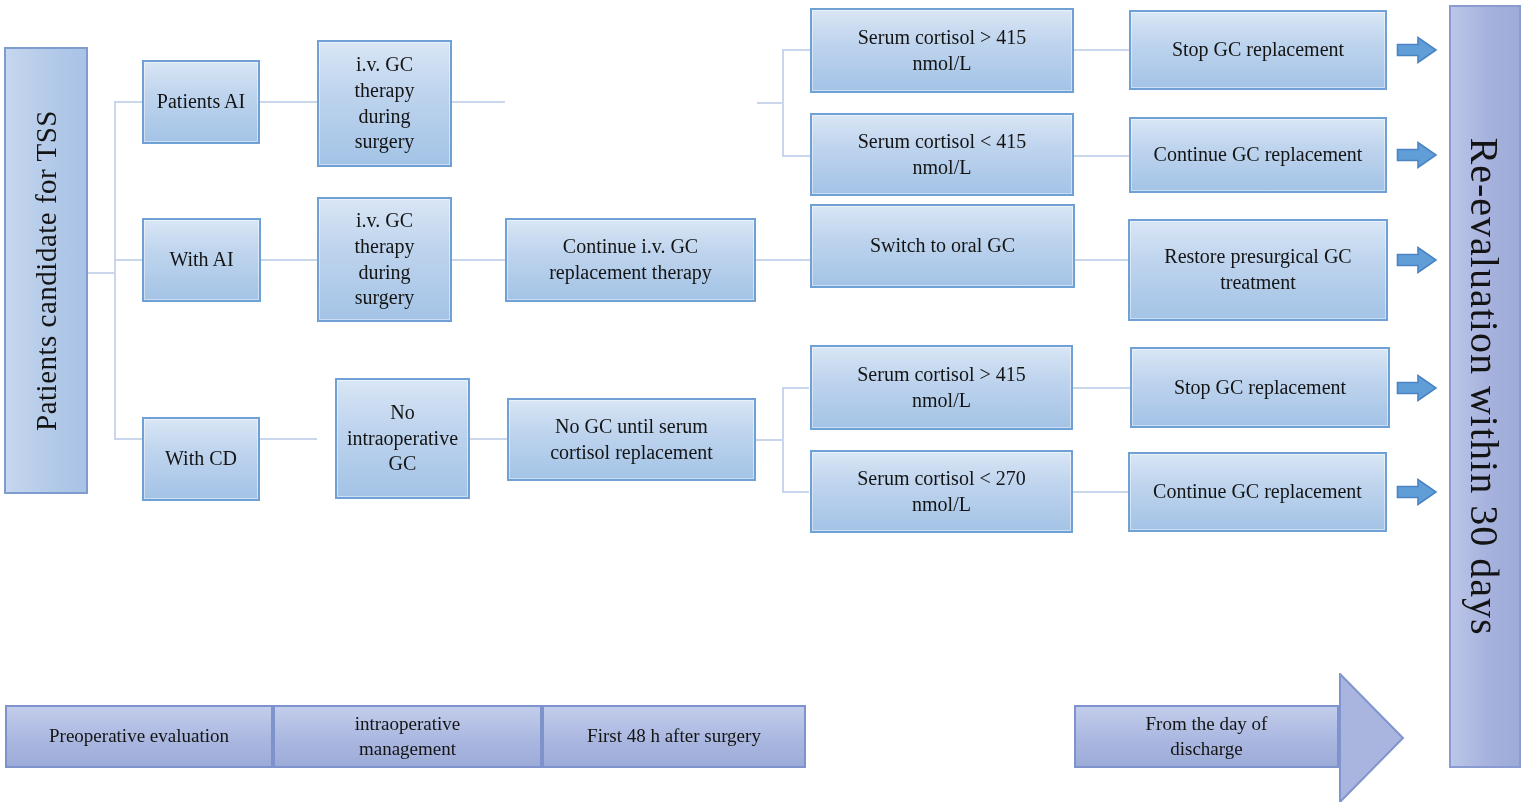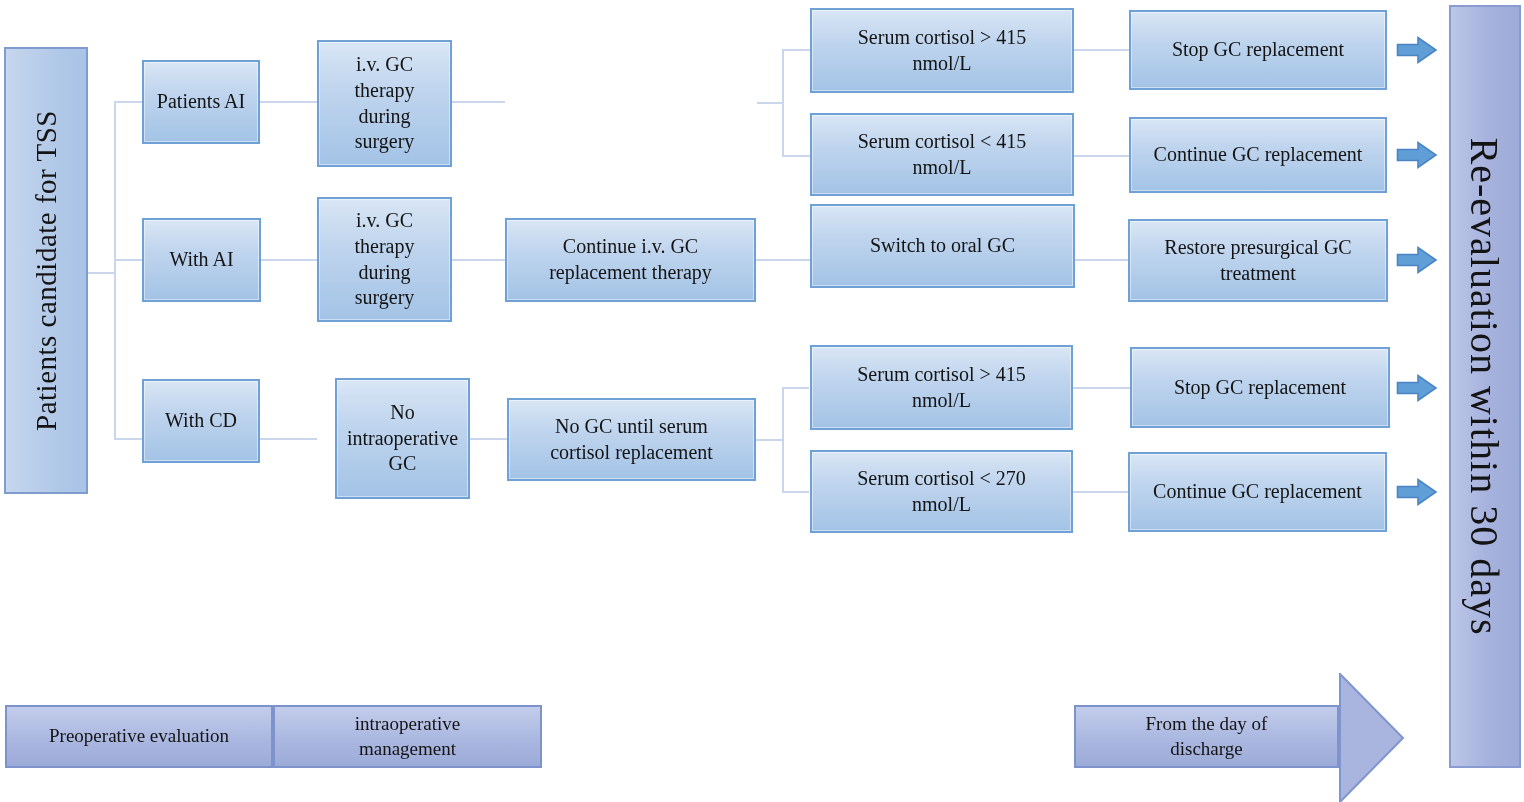--- a/index.html
+++ b/index.html
@@ -102,25 +102,25 @@
   </div>
   <div class="box" style="left:317px;top:197px;width:135px;height:125px">
     <span style="max-width:78px">i.v. GC therapy during surgery</span>
   </div>
   <div class="box" style="left:505px;top:218px;width:251px;height:84px">
     <span style="max-width:195px">Continue i.v. GC replacement therapy</span>
   </div>
   <div class="box" style="left:810px;top:204px;width:265px;height:84px">
     <span>Switch to oral GC</span>
   </div>
-  <div class="box" style="left:1128px;top:219px;width:260px;height:83px">
+  <div class="box" style="left:1128px;top:219px;width:260px;height:102px">
     <span style="max-width:215px">Restore presurgical GC treatment</span>
   </div>
 
-  <div class="box" style="left:142px;top:379px;width:118px;height:84px">
+  <div class="box" style="left:142px;top:417px;width:118px;height:84px">
     <span>With CD</span>
   </div>
   <div class="box" style="left:335px;top:378px;width:135px;height:121px">
     <span style="max-width:128px">No intraoperative GC</span>
   </div>
   <div class="box" style="left:507px;top:398px;width:249px;height:83px">
     <span style="max-width:195px">No GC until serum cortisol replacement</span>
   </div>
   <div class="box" style="left:810px;top:345px;width:263px;height:85px">
     <span style="max-width:190px">Serum cortisol &gt; 415 nmol/L</span>
@@ -154,20 +154,23 @@
   <svg class="flow-arrow" style="left:1396px;top:477px" viewBox="0 0 42 30">
     <path d="M1.5 9.5 H22 V2.5 L40 15 L22 27.5 V20.5 H1.5 Z" fill="#5f9ed7" stroke="#4b84c4" stroke-width="1.6"></path>
   </svg>
 
   <div class="tseg" style="left:5px;width:268px">
     <span>Preoperative evaluation</span>
   </div>
   <div class="tseg" style="left:273px;width:269px">
     <span style="max-width:145px;display:inline-block">intraoperative management</span>
   </div>
+  <div class="tseg" style="left:542px;width:264px">
+    <span>First 48 h after surgery</span>
+  </div>
   <div class="tseg" style="left:1074px;width:265px">
     <span style="max-width:160px;display:inline-block">From the day of discharge</span>
   </div>
   <svg id="timeline-head" width="66" height="130" viewBox="0 0 66 130">
     <polygon points="1,1 64,65 1,129" fill="#a9b5df" stroke="#8095cc" stroke-width="2"></polygon>
   </svg>
 
 </div>
 
 </body></html>

